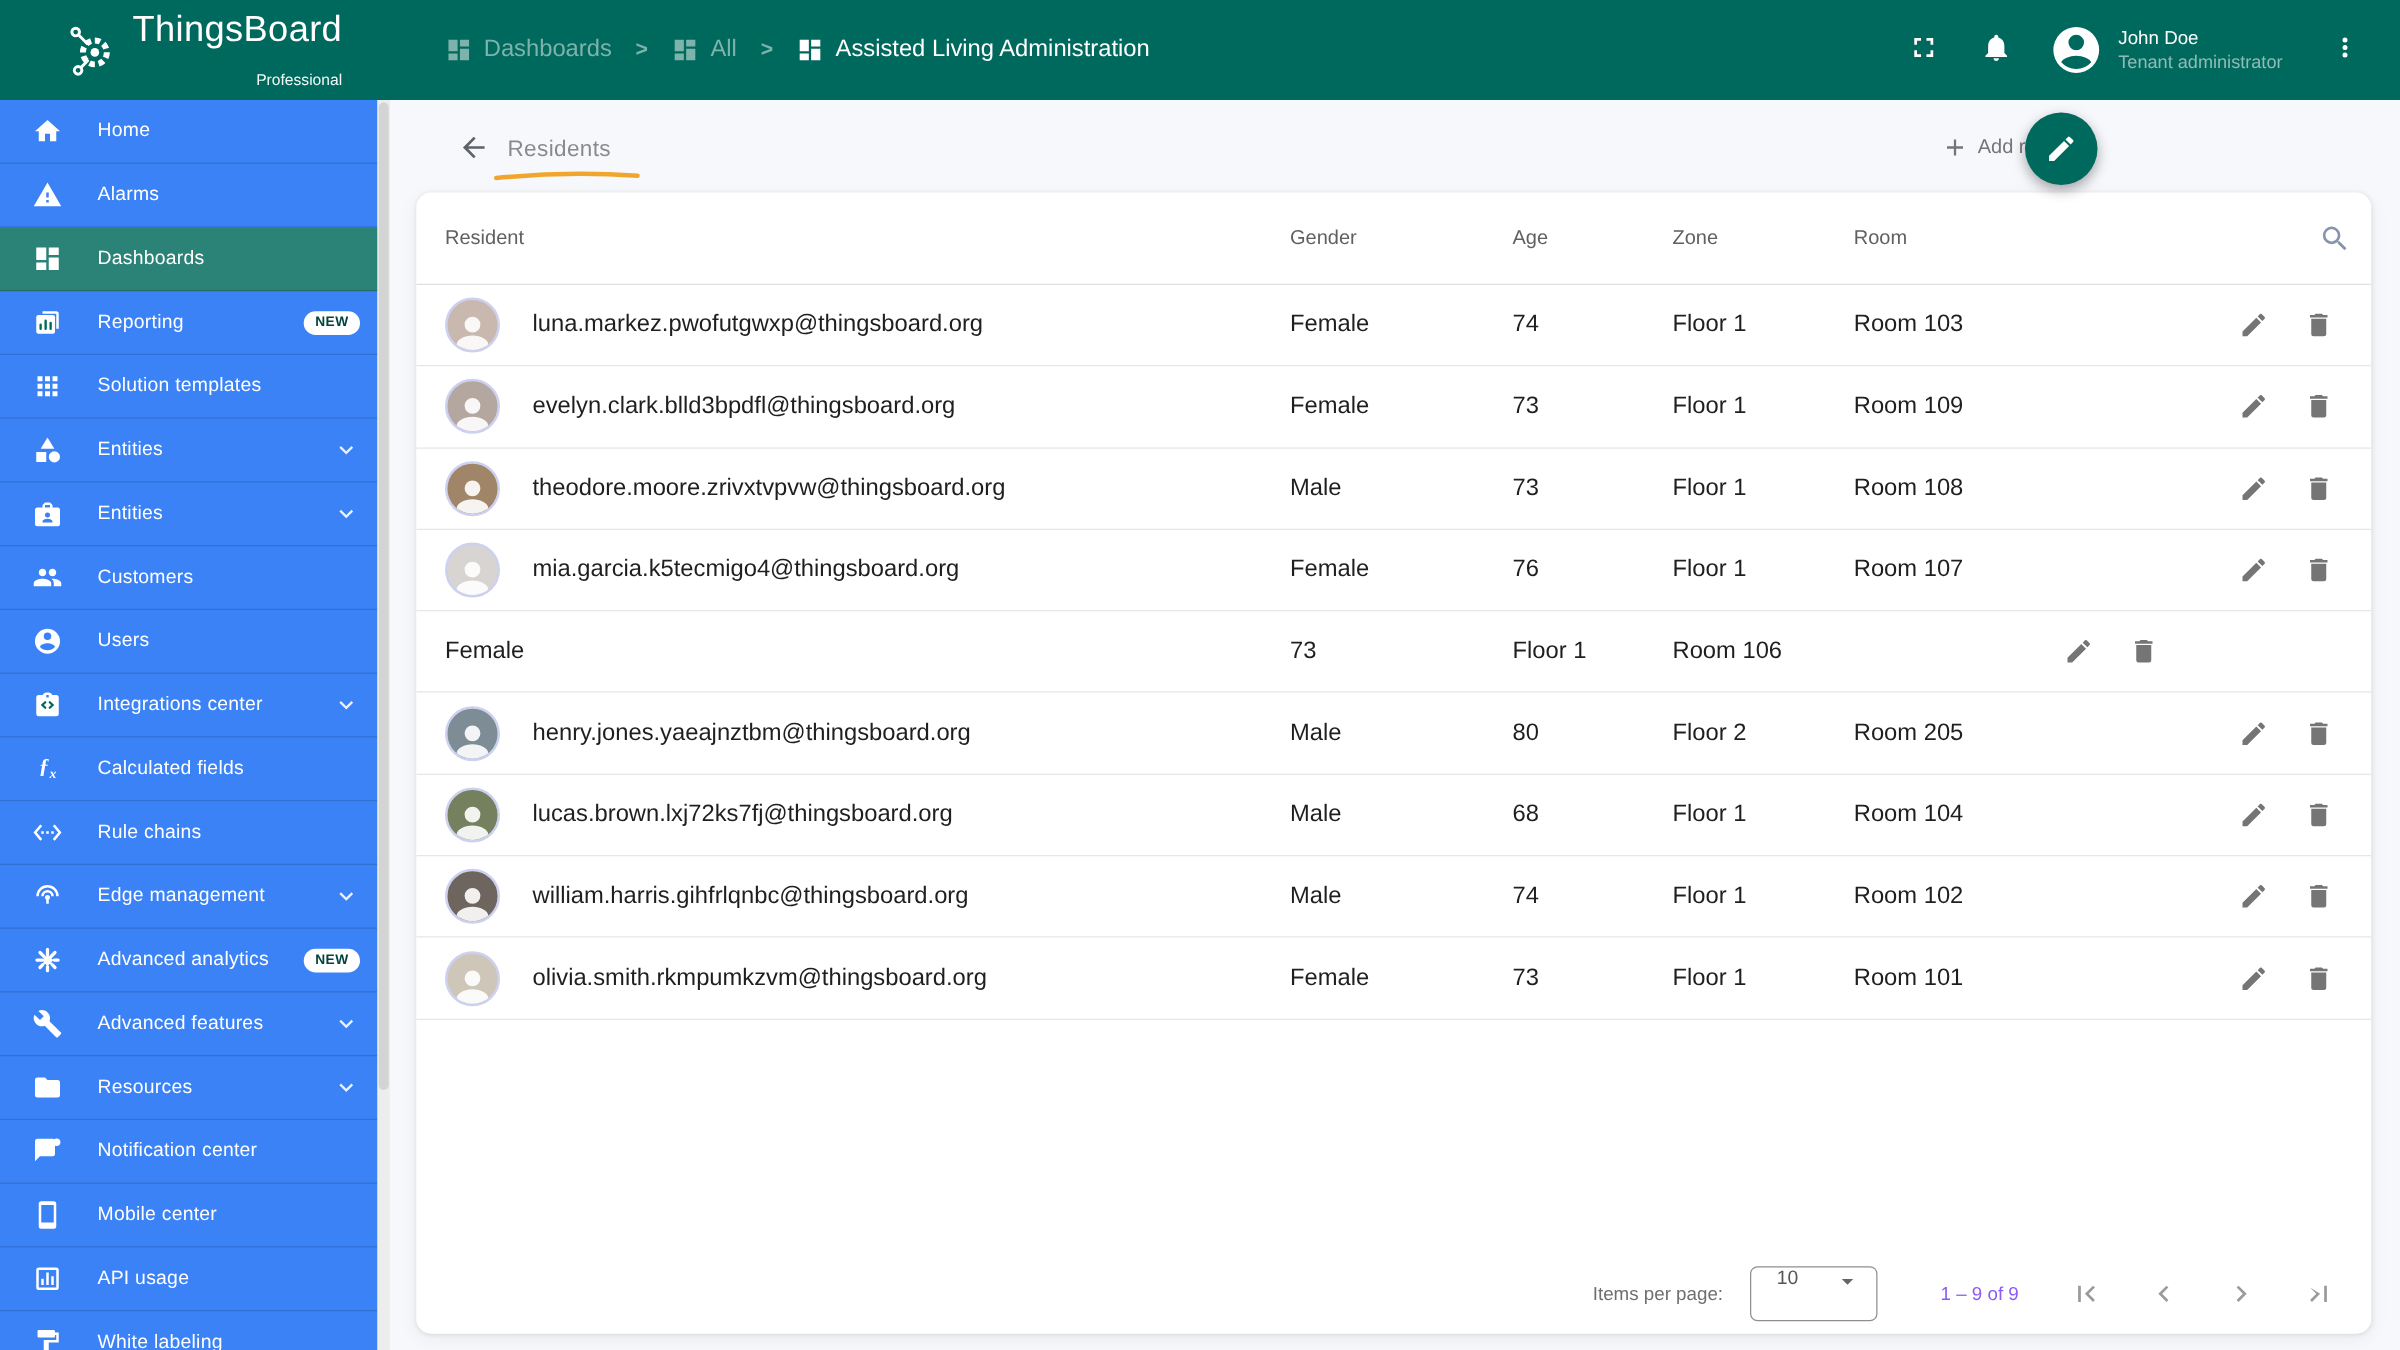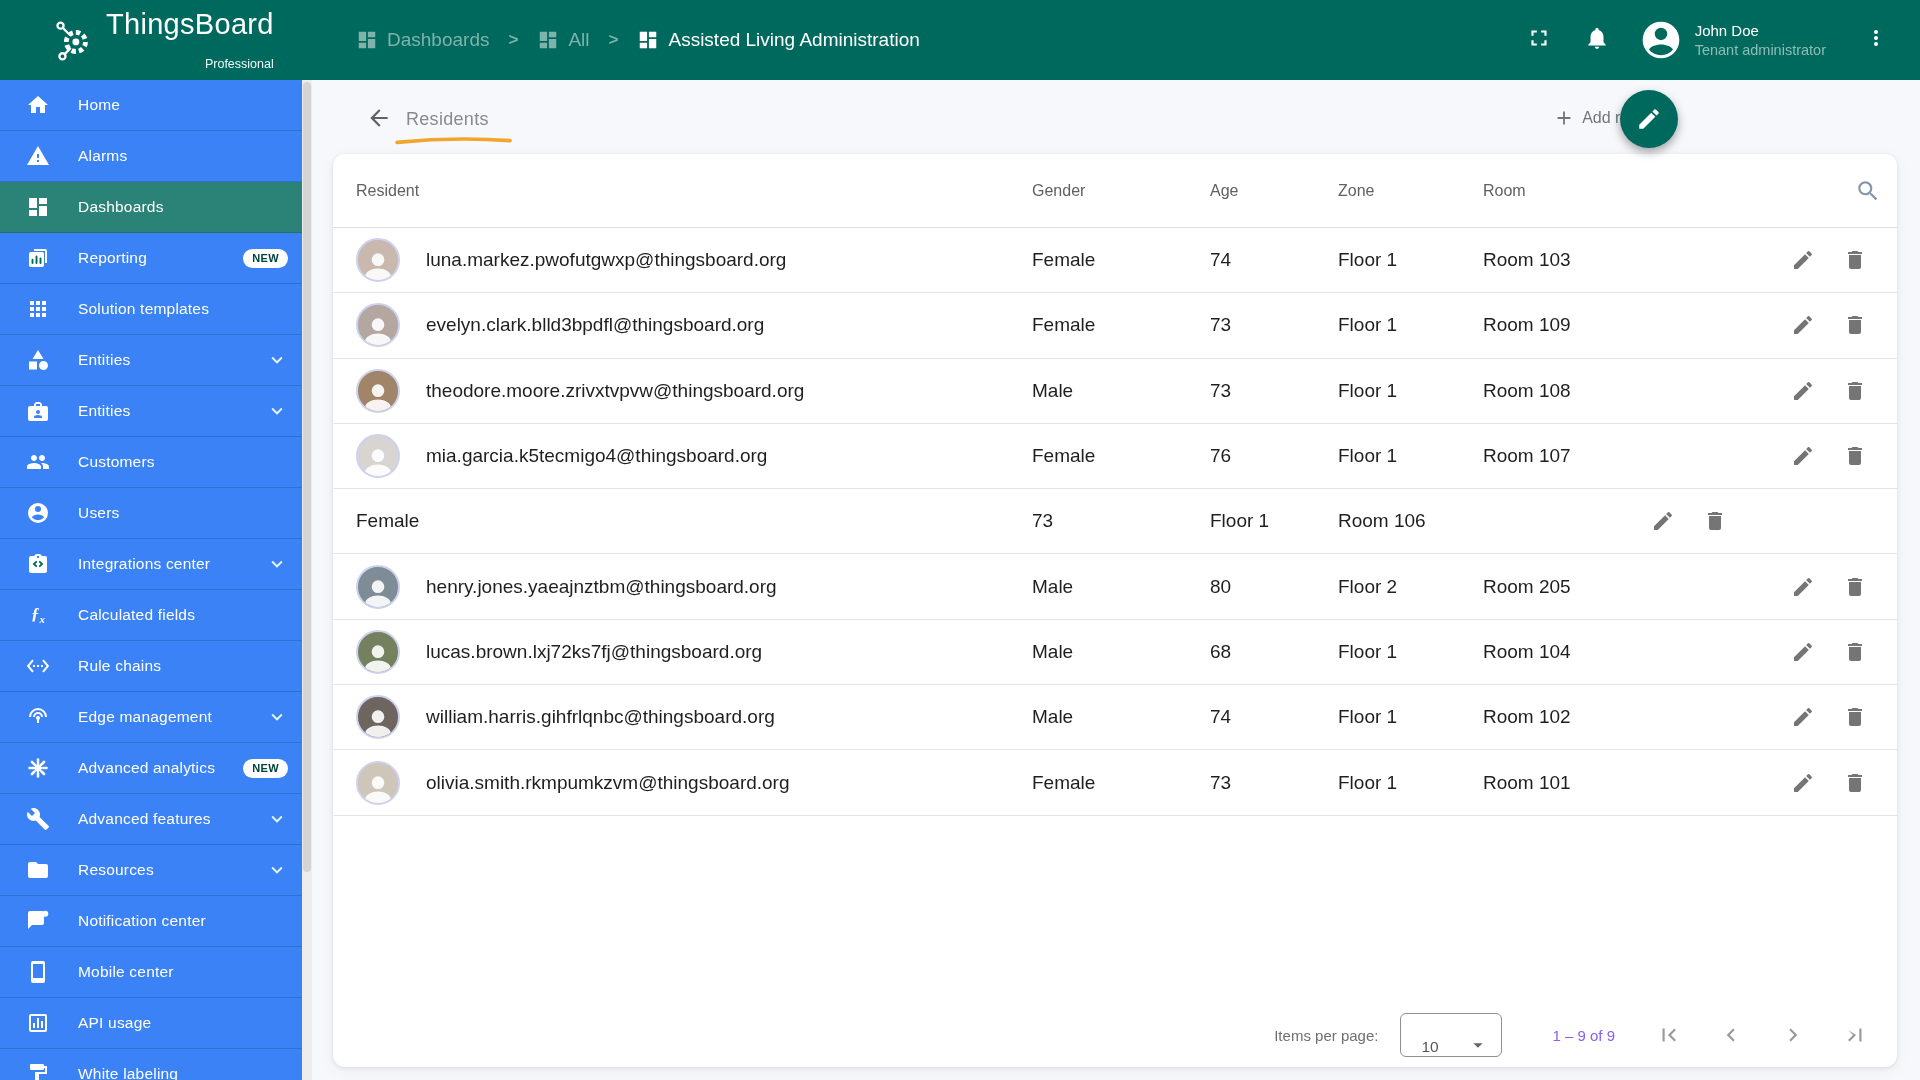--- a/index.html
+++ b/index.html
@@ -75,21 +75,21 @@
   .avatar{width:44px;height:44px;border-radius:50%;border:2px solid #cdd1f0;box-sizing:border-box;
           overflow:hidden;display:flex;align-items:flex-end;justify-content:center;flex:0 0 auto}
   .avatar svg{width:38px;height:38px;margin-bottom:-5px}
   .actions{display:flex;justify-content:flex-end;align-items:center;gap:24px;padding-right:8px}
   .action-btn{width:28px;height:28px;color:#757575;cursor:pointer}
   .action-btn svg{width:24px;height:24px;margin:2px}
 
   .paginator{position:absolute;left:0;right:0;bottom:0;height:64px;display:flex;align-items:center;
              justify-content:flex-end;padding-right:28px;color:#6f6f6f;font-size:15px}
   .pp-select{margin-left:22px;width:102px;height:44px;border:1px solid #8f8f8f;border-radius:6px;
-             display:flex;align-items:flex-end;justify-content:space-between;padding:0 12px 0 20px;
+             display:flex;align-items:flex-start;justify-content:space-between;padding:0 12px 0 20px;
              box-sizing:border-box;color:#555;font-size:15.5px;cursor:pointer;background:#fff}
   .pp-select svg{width:22px;height:22px;color:#666}
   .range{margin-left:50px;color:#8b5cf6}
   .pager{display:flex;align-items:center;margin-left:40px;gap:34px}
   .nav-btn{width:28px;height:28px;color:#9a9a9a;cursor:pointer}
   .nav-btn svg{width:26px;height:26px;margin:1px}
 </style>
 </head>
 <body>
 

